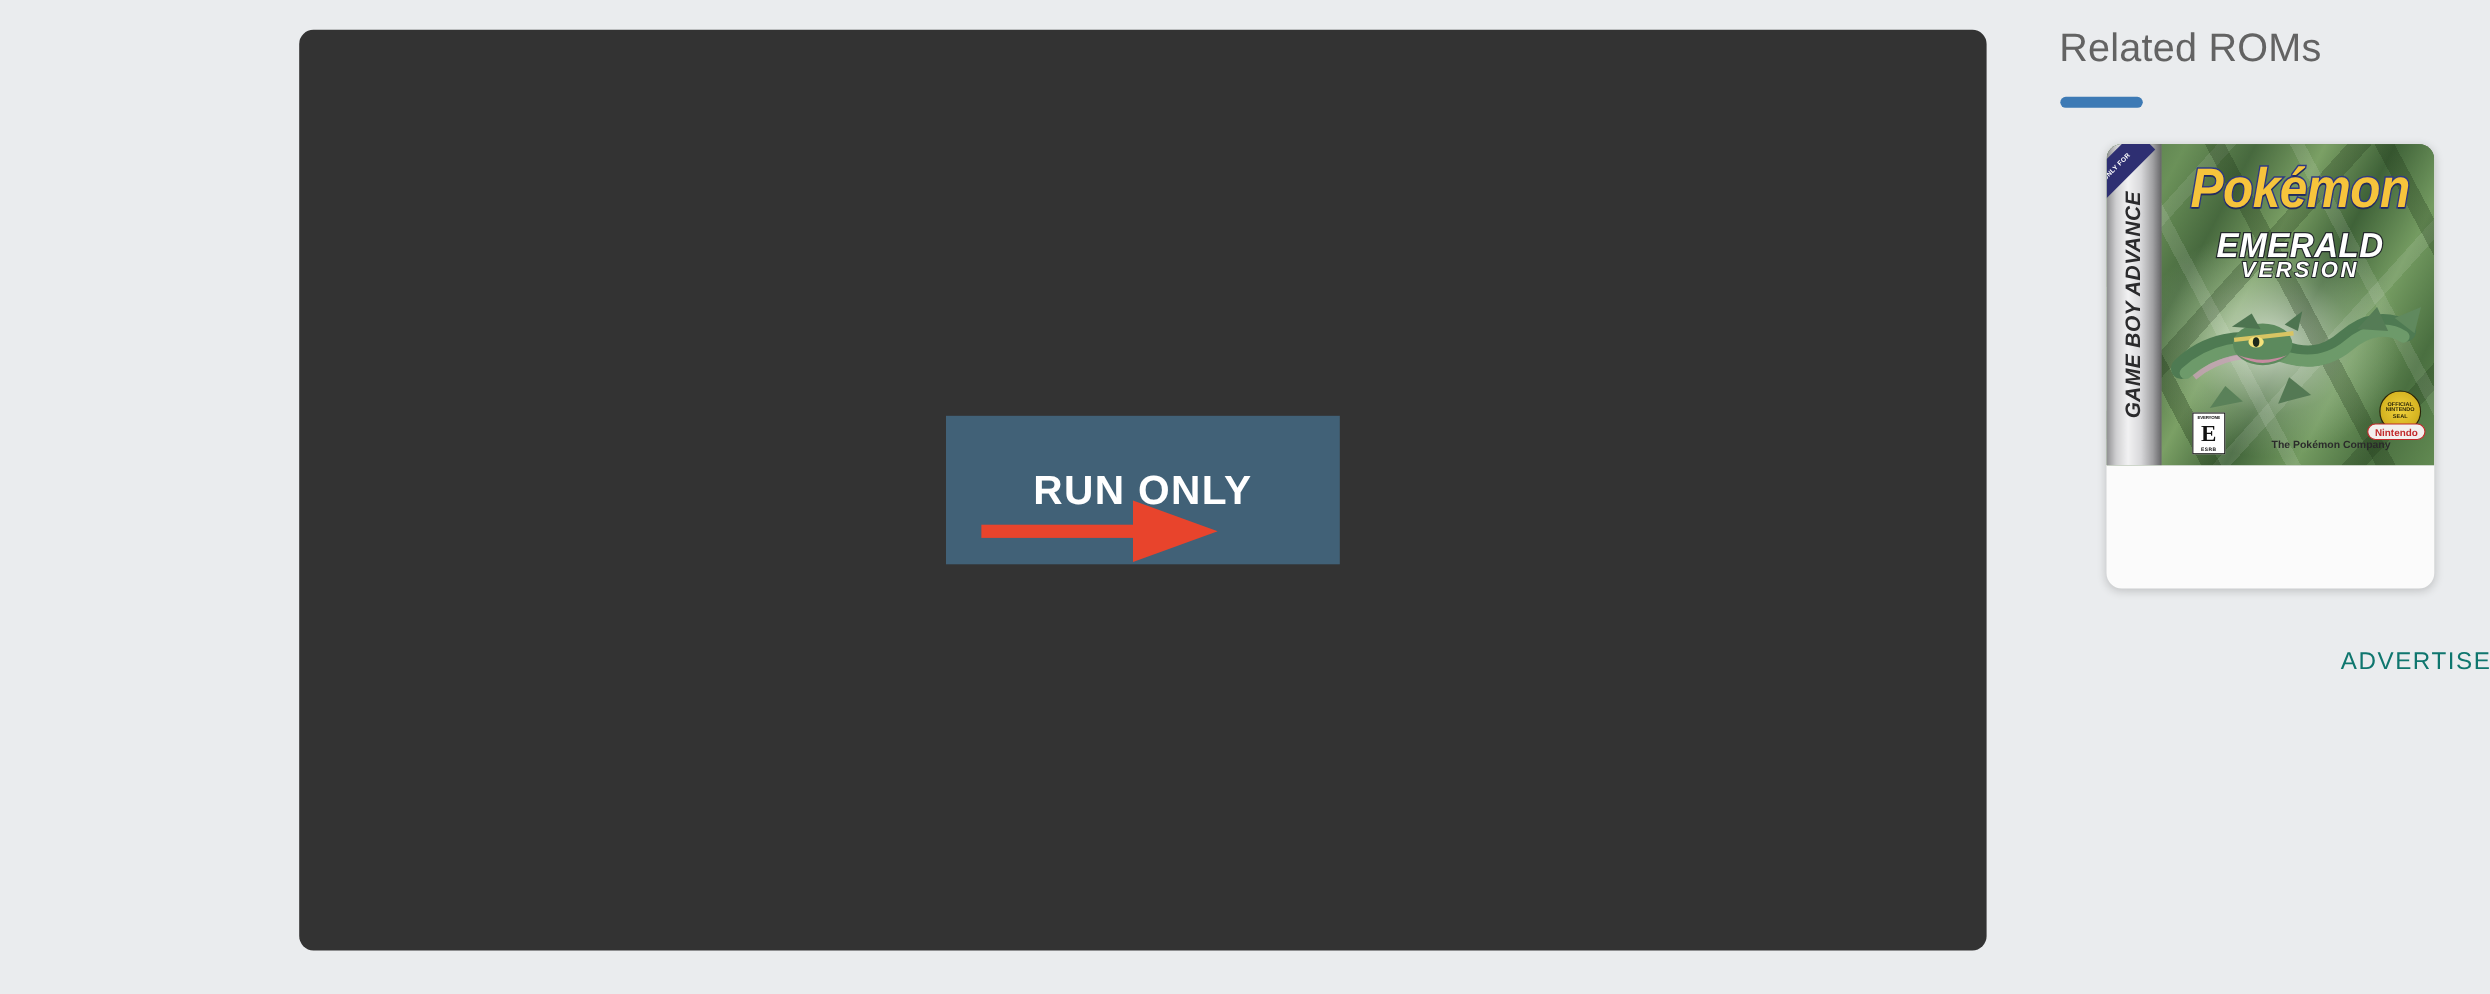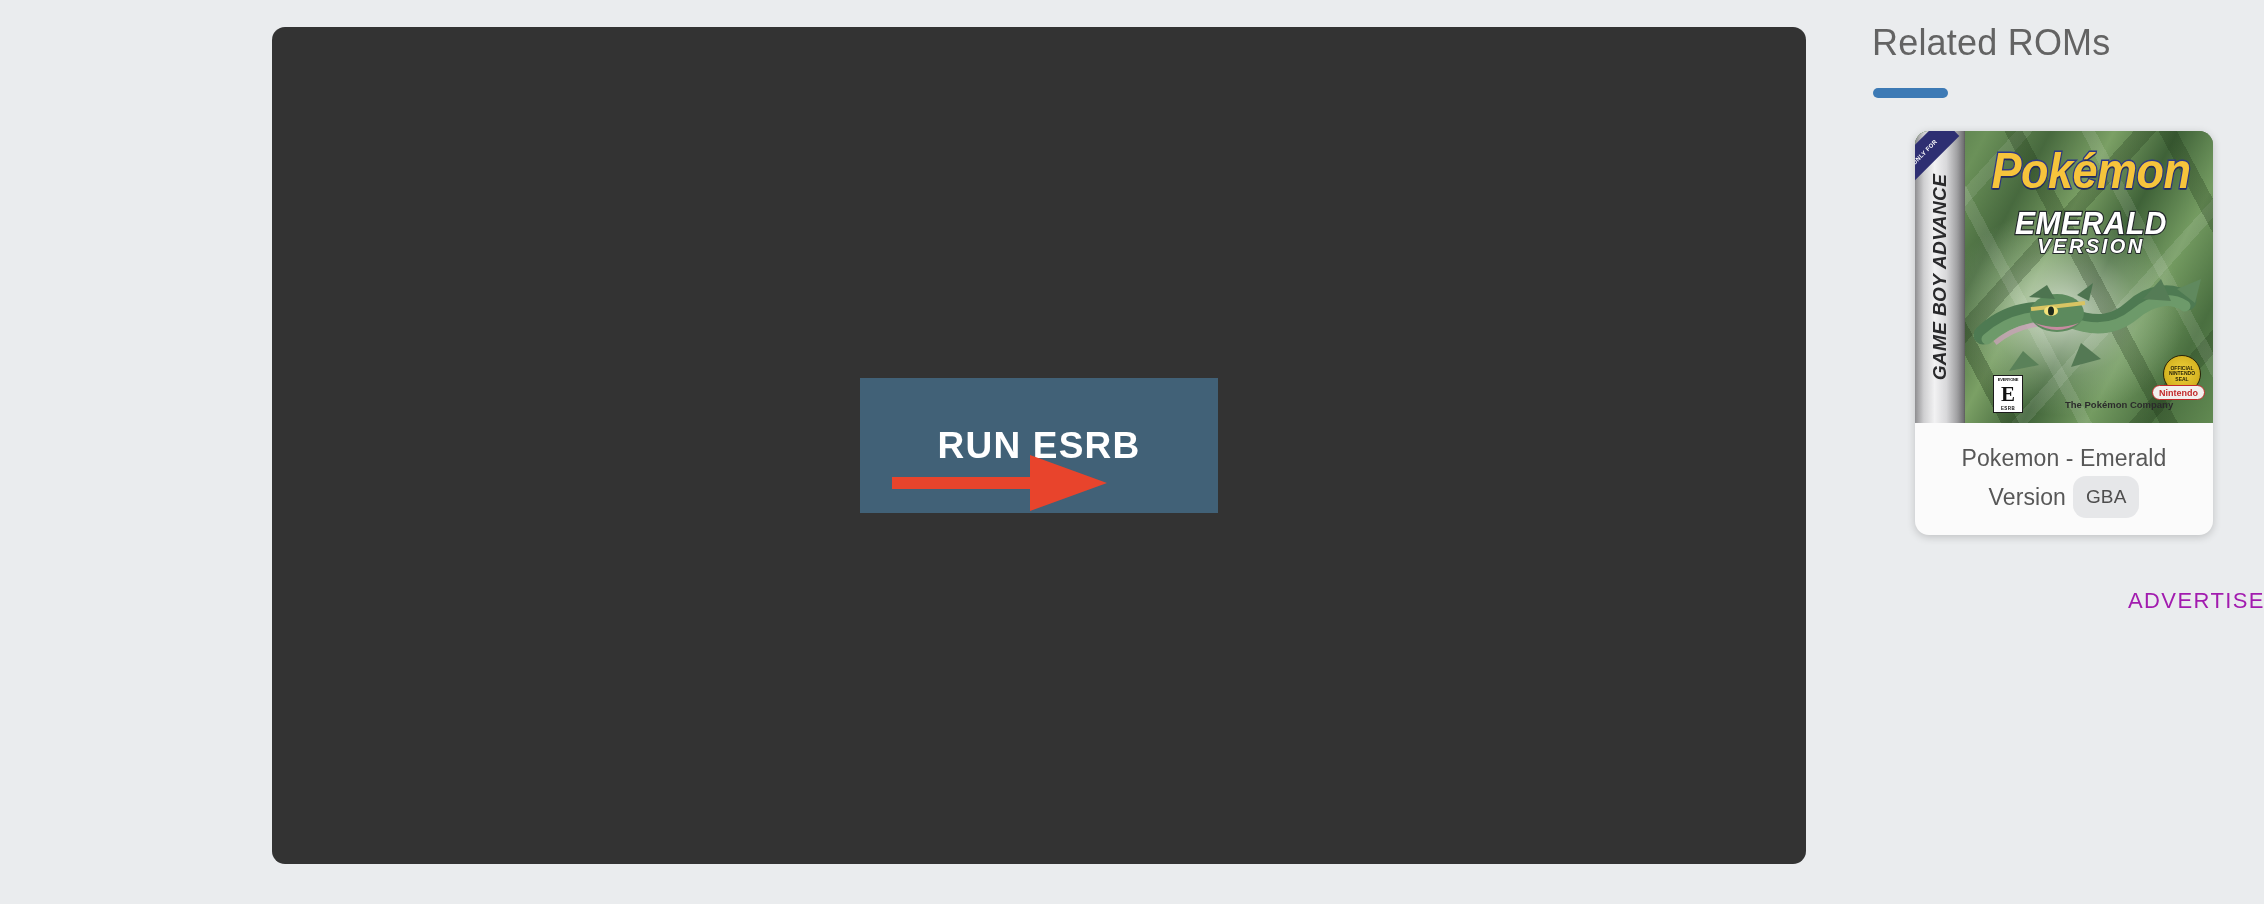--- a/index.html
+++ b/index.html
@@ -319,31 +319,31 @@
     margin-left: 7px;
     vertical-align: 2px;
   }
 
   
   .ad-label {
     position: absolute;
     left: 2128px;
     top: 588px;
     font-size: 22px;
-    color: #a21caf;
+    color: #0f766e;
     letter-spacing: 1.4px;
     white-space: nowrap;
   }
 </style>
 </head>
 <body>
 
 <div class="emulator-panel">
 
-  <button class="run-game-button">RUN ESRB</button>
+  <button class="run-game-button">RUN ONLY</button>
 
   <svg class="annotation-arrow" viewBox="0 0 215 76">
     <rect x="0" y="32" width="148" height="12" fill="#e8442c"></rect>
     <polygon points="138,10 215,38 138,66" fill="#e8442c"></polygon>
   </svg>
 
 </div>
 
 <div class="sidebar">
 
@@ -390,22 +390,17 @@
         <span class="esrb-bottom">ESRB</span>
       </div>
 
       <div class="pokemon-company">The Pokémon Company</div>
 
       <div class="gba-seal">OFFICIAL NINTENDO SEAL</div>
 
       <div class="nintendo-logo">Nintendo</div>
     </div>
 
-    <div class="rom-caption">
-      <div class="rom-title">
-        <span>Pokemon - Emerald Version</span><span class="platform-badge">GBA</span>
-      </div>
-    </div>
 
   </div>
 </div>
 
 <div class="ad-label">ADVERTISE</div>
 
 </body></html>

